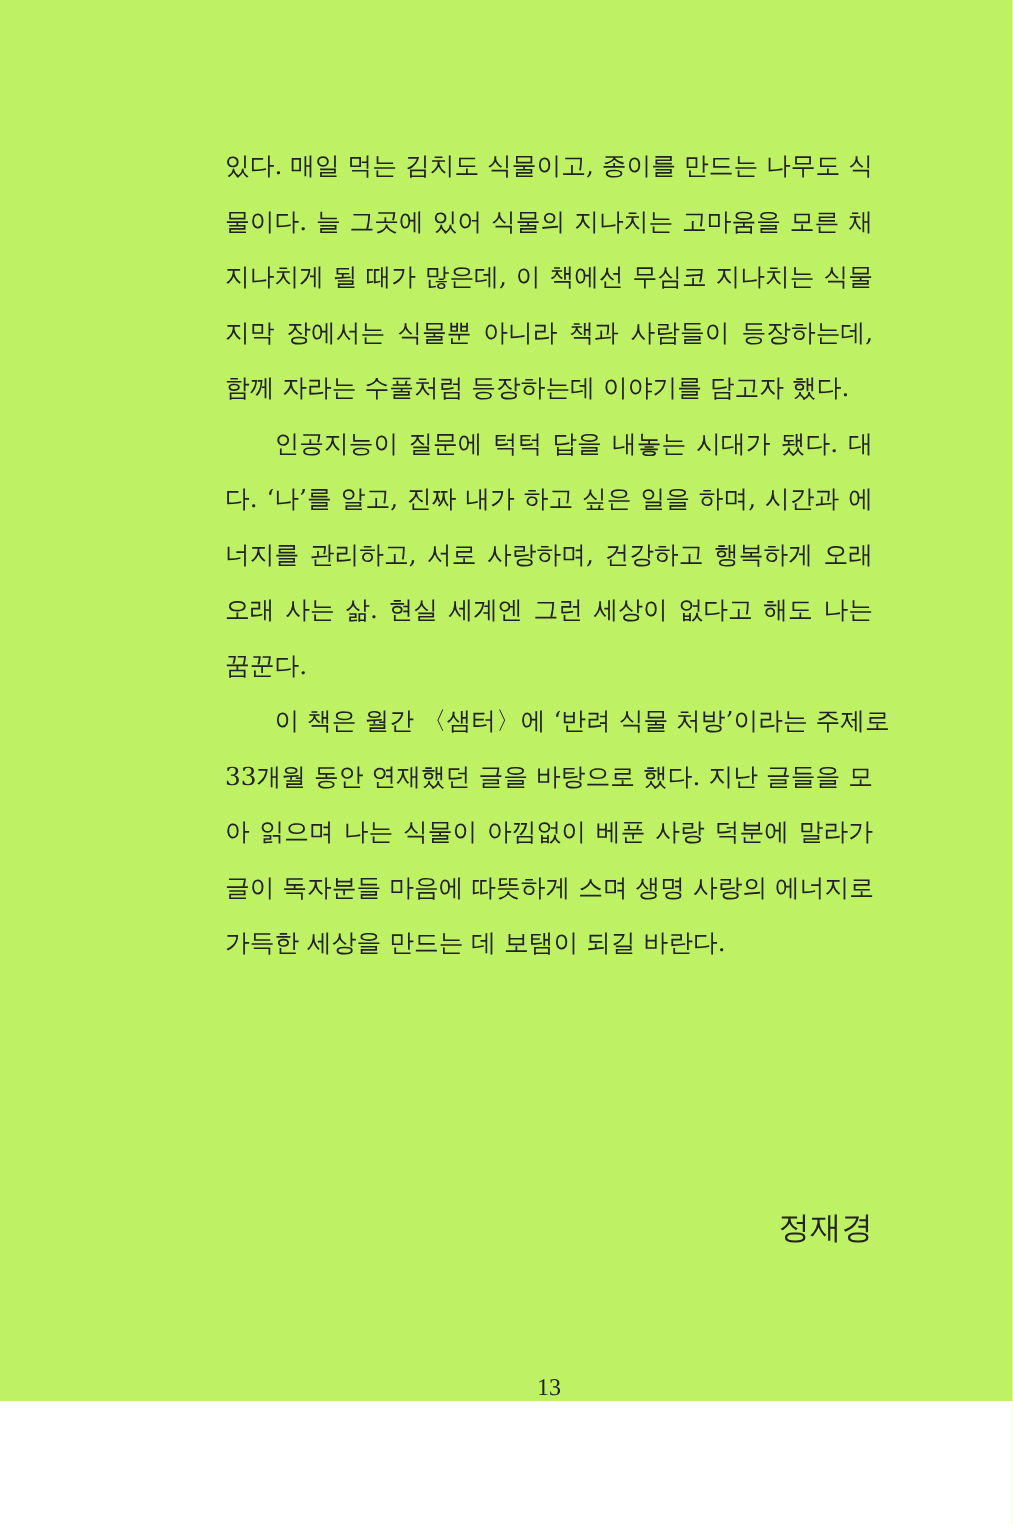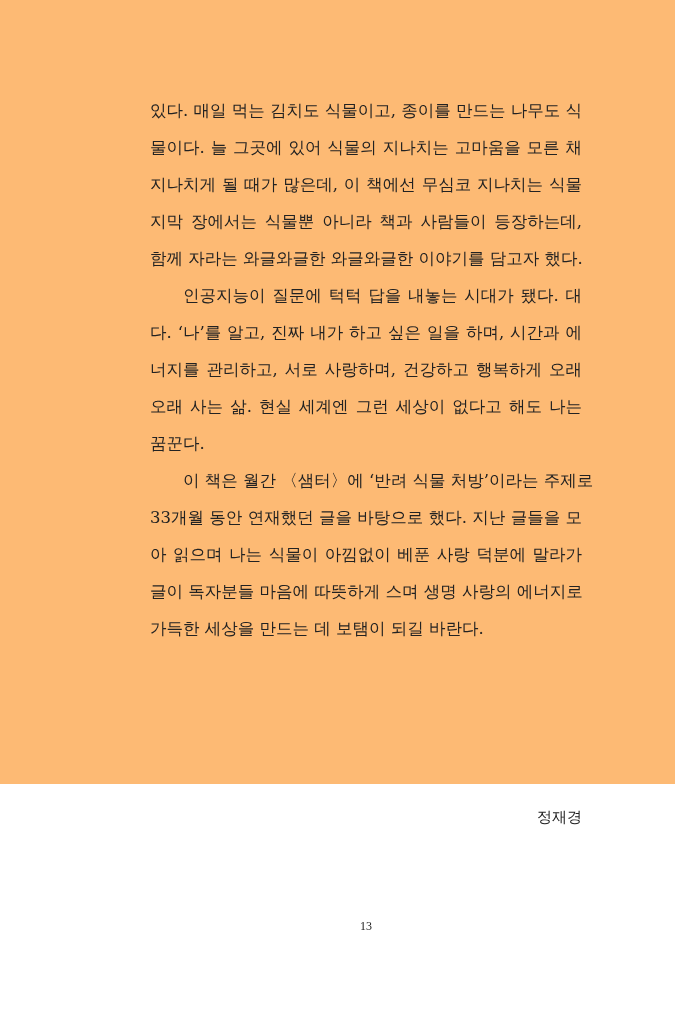--- a/index.html
+++ b/index.html
@@ -13,22 +13,22 @@
       position: relative;
       overflow: hidden;
       color: #222222;
       font-family: "DejaVu Serif", "Liberation Serif", serif;
     }
     .page {
       position: absolute;
       left: 0;
       top: 0;
       width: 675px;
-      height: 784px;
-      background: #fdba74;
+      height: 934px;
+      background: #bef264;
     }
     .text-block {
       position: absolute;
       left: 150px;
       top: 92px;
       width: 432px;
     }
     .line {
       height: 37px;
       line-height: 37px;
@@ -44,47 +44,46 @@
     }
     .line.indent {
       text-indent: 33px;
     }
     .signature {
       position: absolute;
       right: 93px;
       top: 800px;
       height: 37px;
       line-height: 37px;
-      font-size: 15px;
+      font-size: 21px;
       text-align: right;
-      font-family: Liberation Mono, monospace;
     }
     .page-number {
       position: absolute;
       left: 150px;
       width: 432px;
       top: 918px;
       line-height: 16px;
-      font-size: 12px;
+      font-size: 16px;
       text-align: center;
       font-family: "Liberation Serif", "DejaVu Serif", serif;
     }
   </style>
 </head>
 <body>
 
 <div class="page">
   <div class="text-block">
 
     <div>
       <div class="line">있다. 매일 먹는 김치도 식물이고, 종이를 만드는 나무도 식</div>
       <div class="line">물이다. 늘 그곳에 있어 식물의 지나치는 고마움을 모른 채</div>
       <div class="line">지나치게 될 때가 많은데, 이 책에선 무심코 지나치는 식물</div>
       <div class="line">지막 장에서는 식물뿐 아니라 책과 사람들이 등장하는데,</div>
-      <div class="line last">함께 자라는 와글와글한 와글와글한 이야기를 담고자 했다.</div>
+      <div class="line last">함께 자라는 수풀처럼 등장하는데 이야기를 담고자 했다.</div>
     </div>
 
     <div>
       <div class="line indent">인공지능이 질문에 턱턱 답을 내놓는 시대가 됐다. 대</div>
       <div class="line">다. ‘나’를 알고, 진짜 내가 하고 싶은 일을 하며, 시간과 에</div>
       <div class="line">너지를 관리하고, 서로 사랑하며, 건강하고 행복하게 오래</div>
       <div class="line">오래 사는 삶. 현실 세계엔 그런 세상이 없다고 해도 나는</div>
       <div class="line last">꿈꾼다.</div>
     </div>
 

